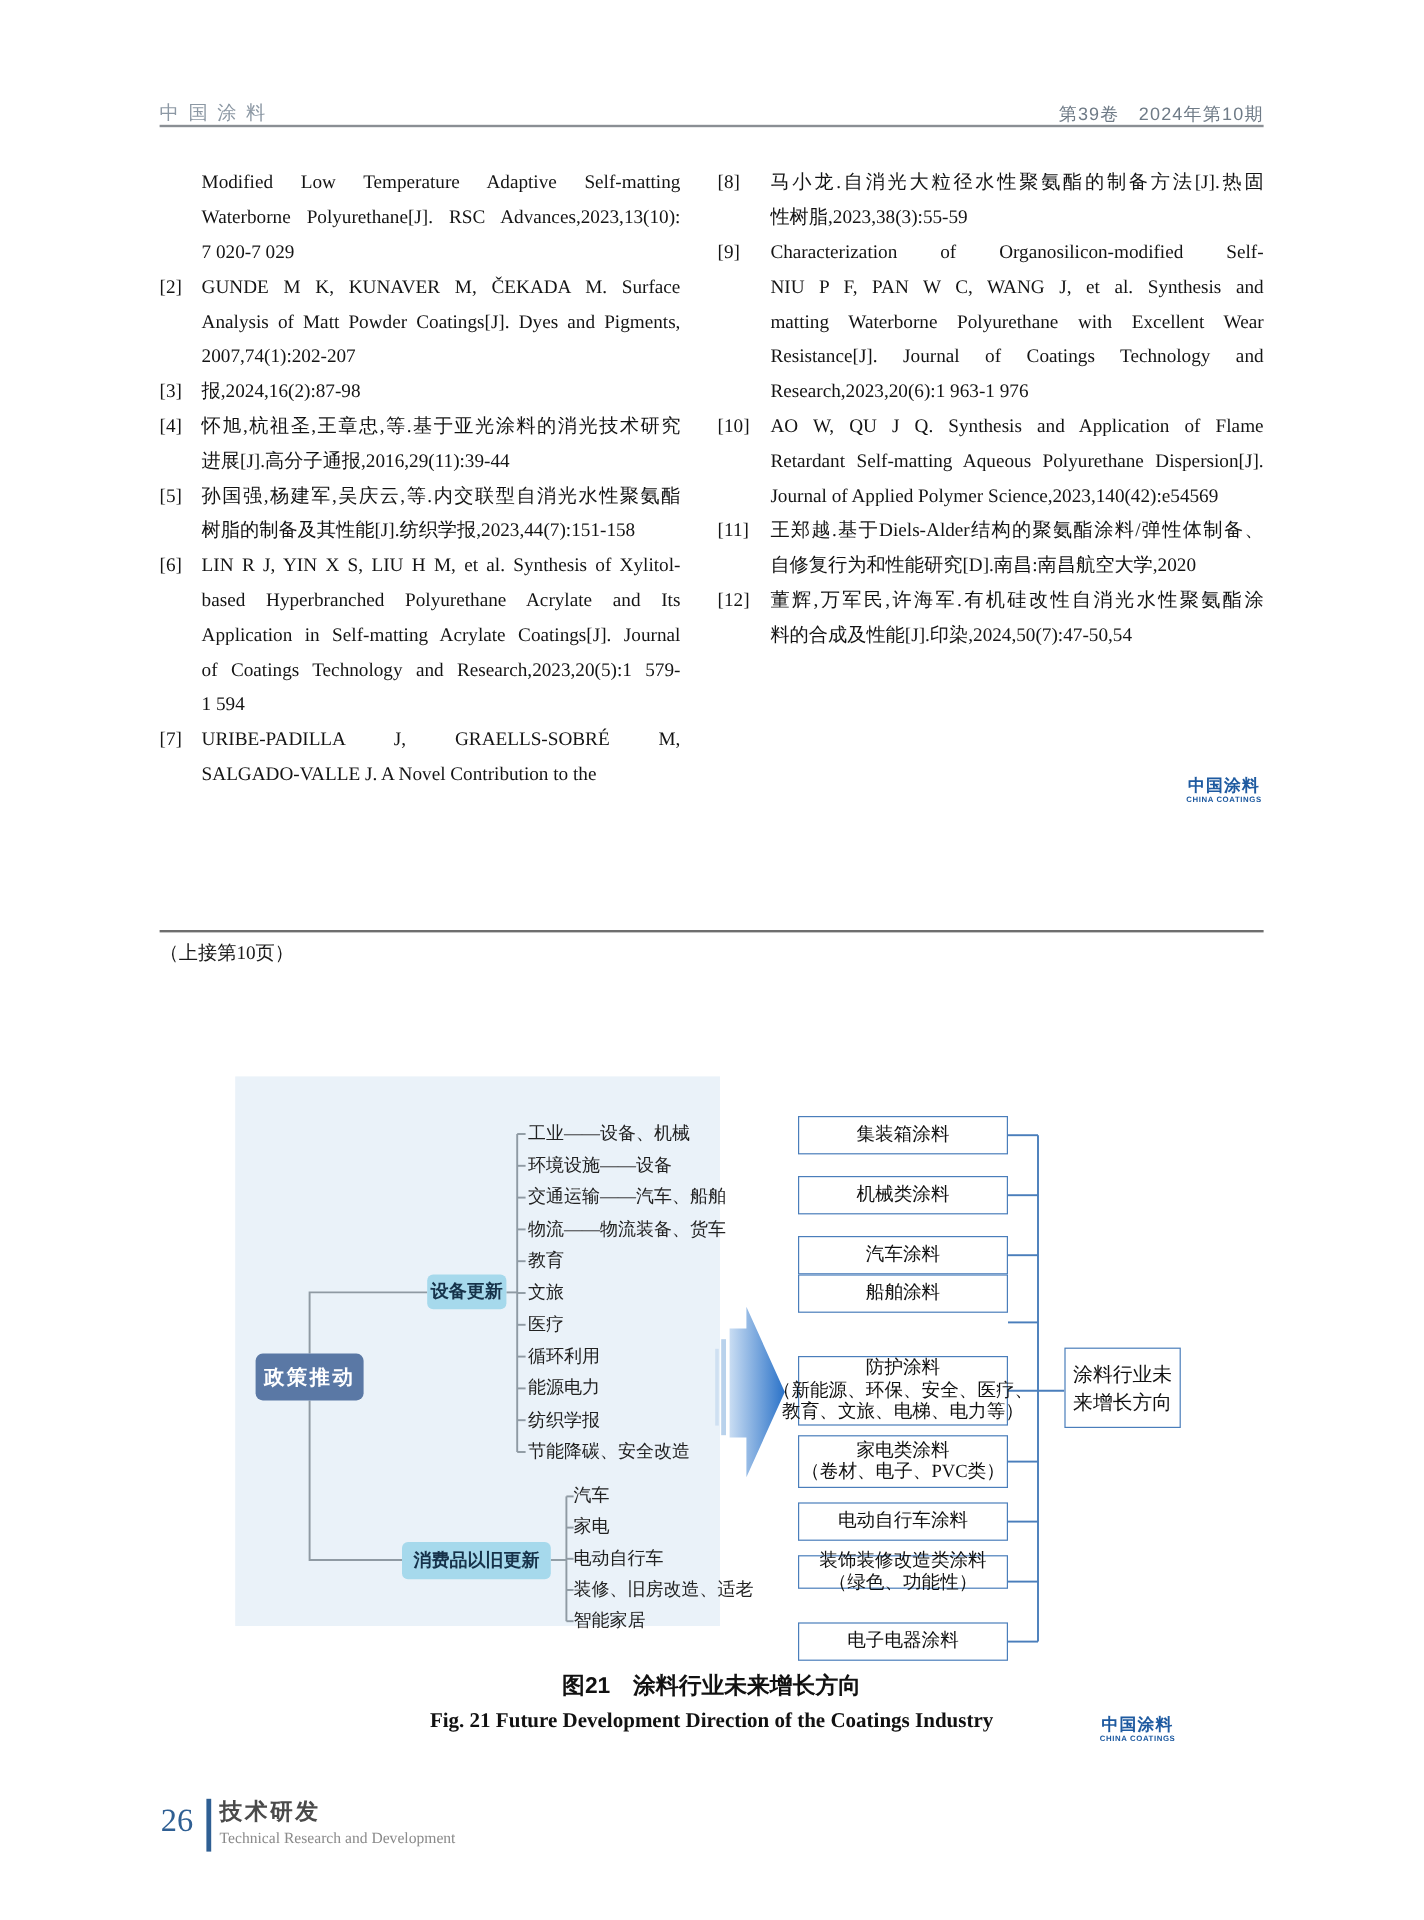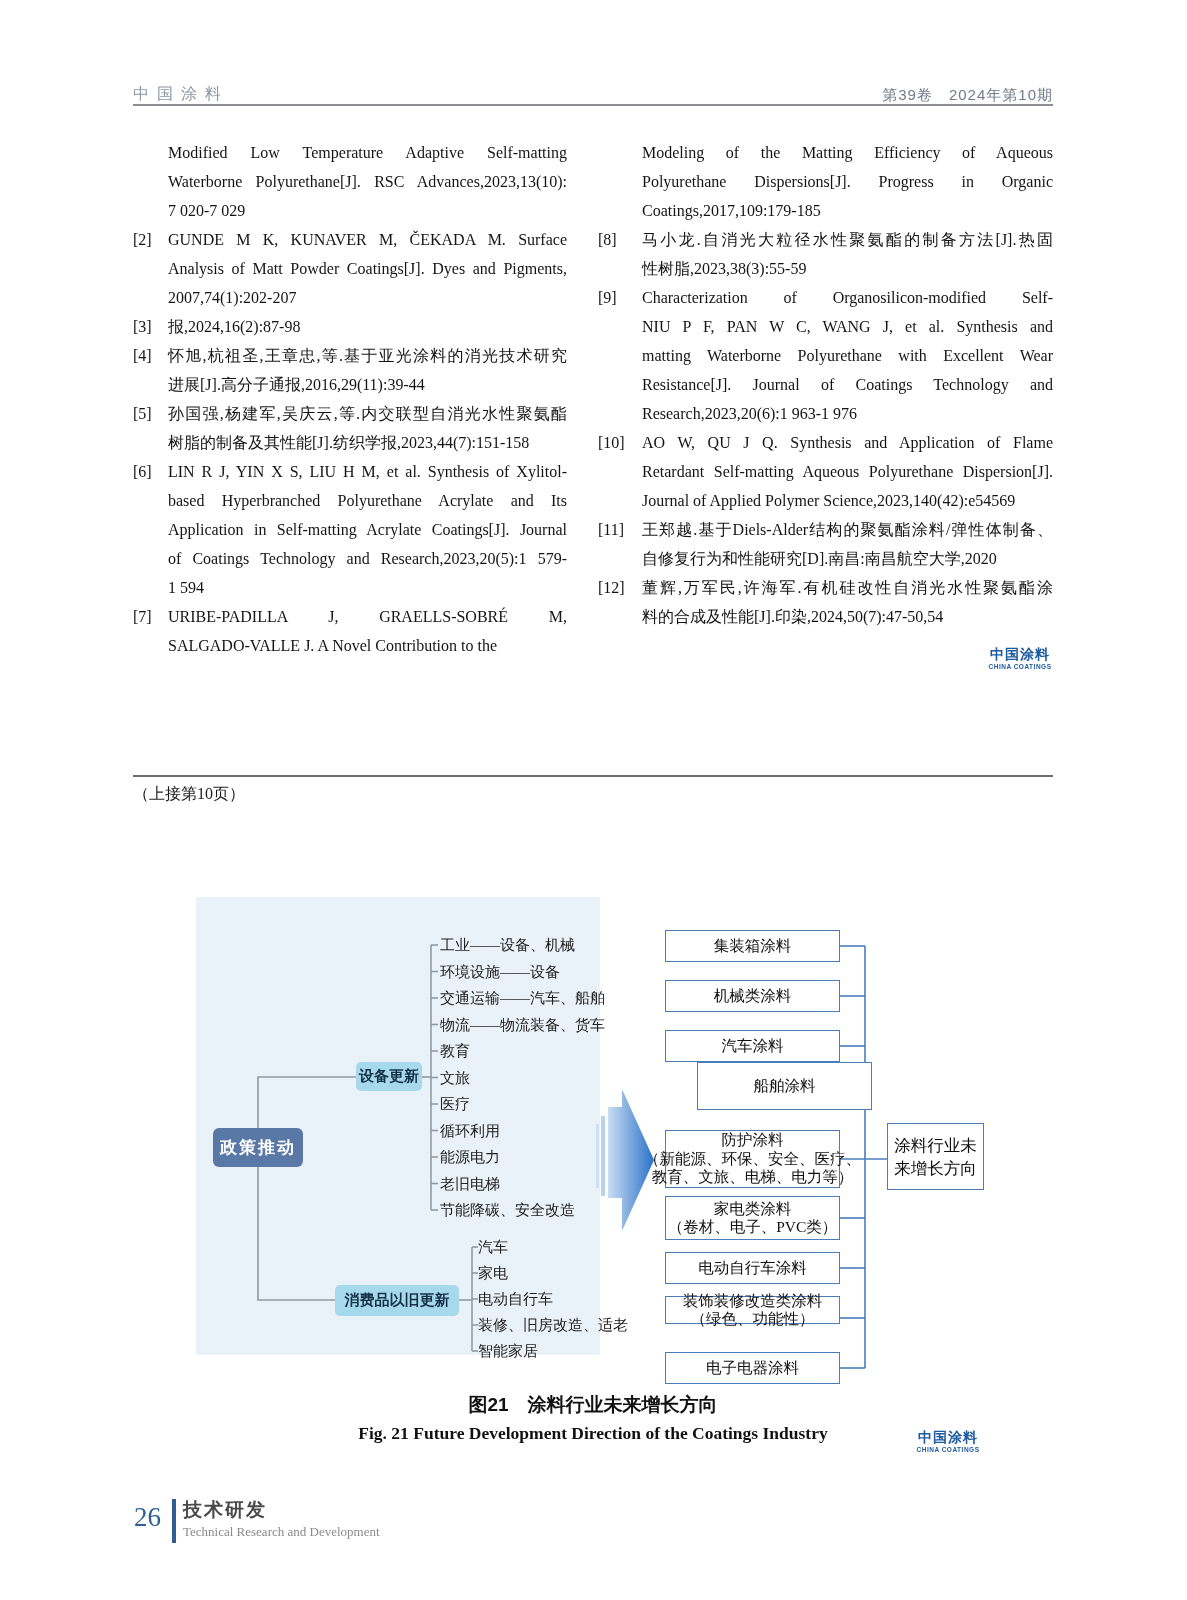--- a/index.html
+++ b/index.html
@@ -105,26 +105,20 @@
         <div class="ref-line">of Coatings Technology and Research,2023,20(5):1 579-</div>
         <div class="ref-line last">1 594</div>
       </div>
       <div class="ref-entry">
         <span class="ref-label">[7]</span>
         <div class="ref-line">URIBE-PADILLA J, GRAELLS-SOBRÉ M,</div>
         <div class="ref-line last">SALGADO-VALLE J. A Novel Contribution to the</div>
       </div>
     </div>
   <div class="refcol right" id="refs-right">
-      <div class="ref-entry">
-        <span class="ref-label"></span>
-        <div class="ref-line">Modeling of the Matting Efficiency of Aqueous</div>
-        <div class="ref-line">Polyurethane Dispersions[J]. Progress in Organic</div>
-        <div class="ref-line last">Coatings,2017,109:179-185</div>
-      </div>
       <div class="ref-entry">
         <span class="ref-label">[8]</span>
         <div class="ref-line">马小龙.自消光大粒径水性聚氨酯的制备方法[J].热固</div>
         <div class="ref-line last">性树脂,2023,38(3):55-59</div>
       </div>
       <div class="ref-entry">
         <span class="ref-label">[9]</span>
         <div class="ref-line">Characterization of Organosilicon-modified Self-</div>
         <div class="ref-line">NIU P F, PAN W C, WANG J, et al. Synthesis and</div>
         <div class="ref-line">matting Waterborne Polyurethane with Excellent Wear</div>
@@ -235,37 +229,37 @@
 
 <div class="mm-item" style="left: 440px; top: 935px;">工业——设备、机械</div>
     <div class="mm-item" style="left: 440px; top: 961.5px;">环境设施——设备</div>
     <div class="mm-item" style="left: 440px; top: 988px;">交通运输——汽车、船舶</div>
     <div class="mm-item" style="left: 440px; top: 1014.5px;">物流——物流装备、货车</div>
     <div class="mm-item" style="left: 440px; top: 1041px;">教育</div>
     <div class="mm-item" style="left: 440px; top: 1067.5px;">文旅</div>
     <div class="mm-item" style="left: 440px; top: 1094px;">医疗</div>
     <div class="mm-item" style="left: 440px; top: 1120.5px;">循环利用</div>
     <div class="mm-item" style="left: 440px; top: 1147px;">能源电力</div>
-    <div class="mm-item" style="left: 440px; top: 1173.5px;">老旧电梯</div>
+    <div class="mm-item" style="left: 440px; top: 1173.5px;">纺织学报</div>
     <div class="mm-item" style="left: 440px; top: 1200px;">节能降碳、安全改造</div>
     <div class="mm-item" style="left: 478px; top: 1237px;">汽车</div>
     <div class="mm-item" style="left: 478px; top: 1263px;">家电</div>
     <div class="mm-item" style="left: 478px; top: 1289px;">电动自行车</div>
     <div class="mm-item" style="left: 478px; top: 1315px;">装修、旧房改造、适老</div>
     <div class="mm-item" style="left: 478px; top: 1341px;">智能家居</div>
     <div class="result-box" style="top: 930px; height: 32px;">
       <div class="rb-line">集装箱涂料</div>
     </div>
     <div class="result-box" style="top: 980px; height: 32px;">
       <div class="rb-line">机械类涂料</div>
     </div>
     <div class="result-box" style="top: 1030px; height: 32px;">
       <div class="rb-line">汽车涂料</div>
     </div>
-    <div class="result-box" style="top: 1062px; height: 48px; margin-left: 32px;">
+    <div class="result-box" style="top: 1062px; height: 32px;">
       <div class="rb-line">船舶涂料</div>
     </div>
     <div class="result-box" style="top: 1130px; height: 58px;">
       <div class="rb-line">防护涂料</div>
       <div class="rb-line">（新能源、环保、安全、医疗、</div>
       <div class="rb-line">教育、文旅、电梯、电力等）</div>
     </div>
     <div class="result-box" style="top: 1196px; height: 44px;">
       <div class="rb-line">家电类涂料</div>
       <div class="rb-line">（卷材、电子、PVC类）</div>

